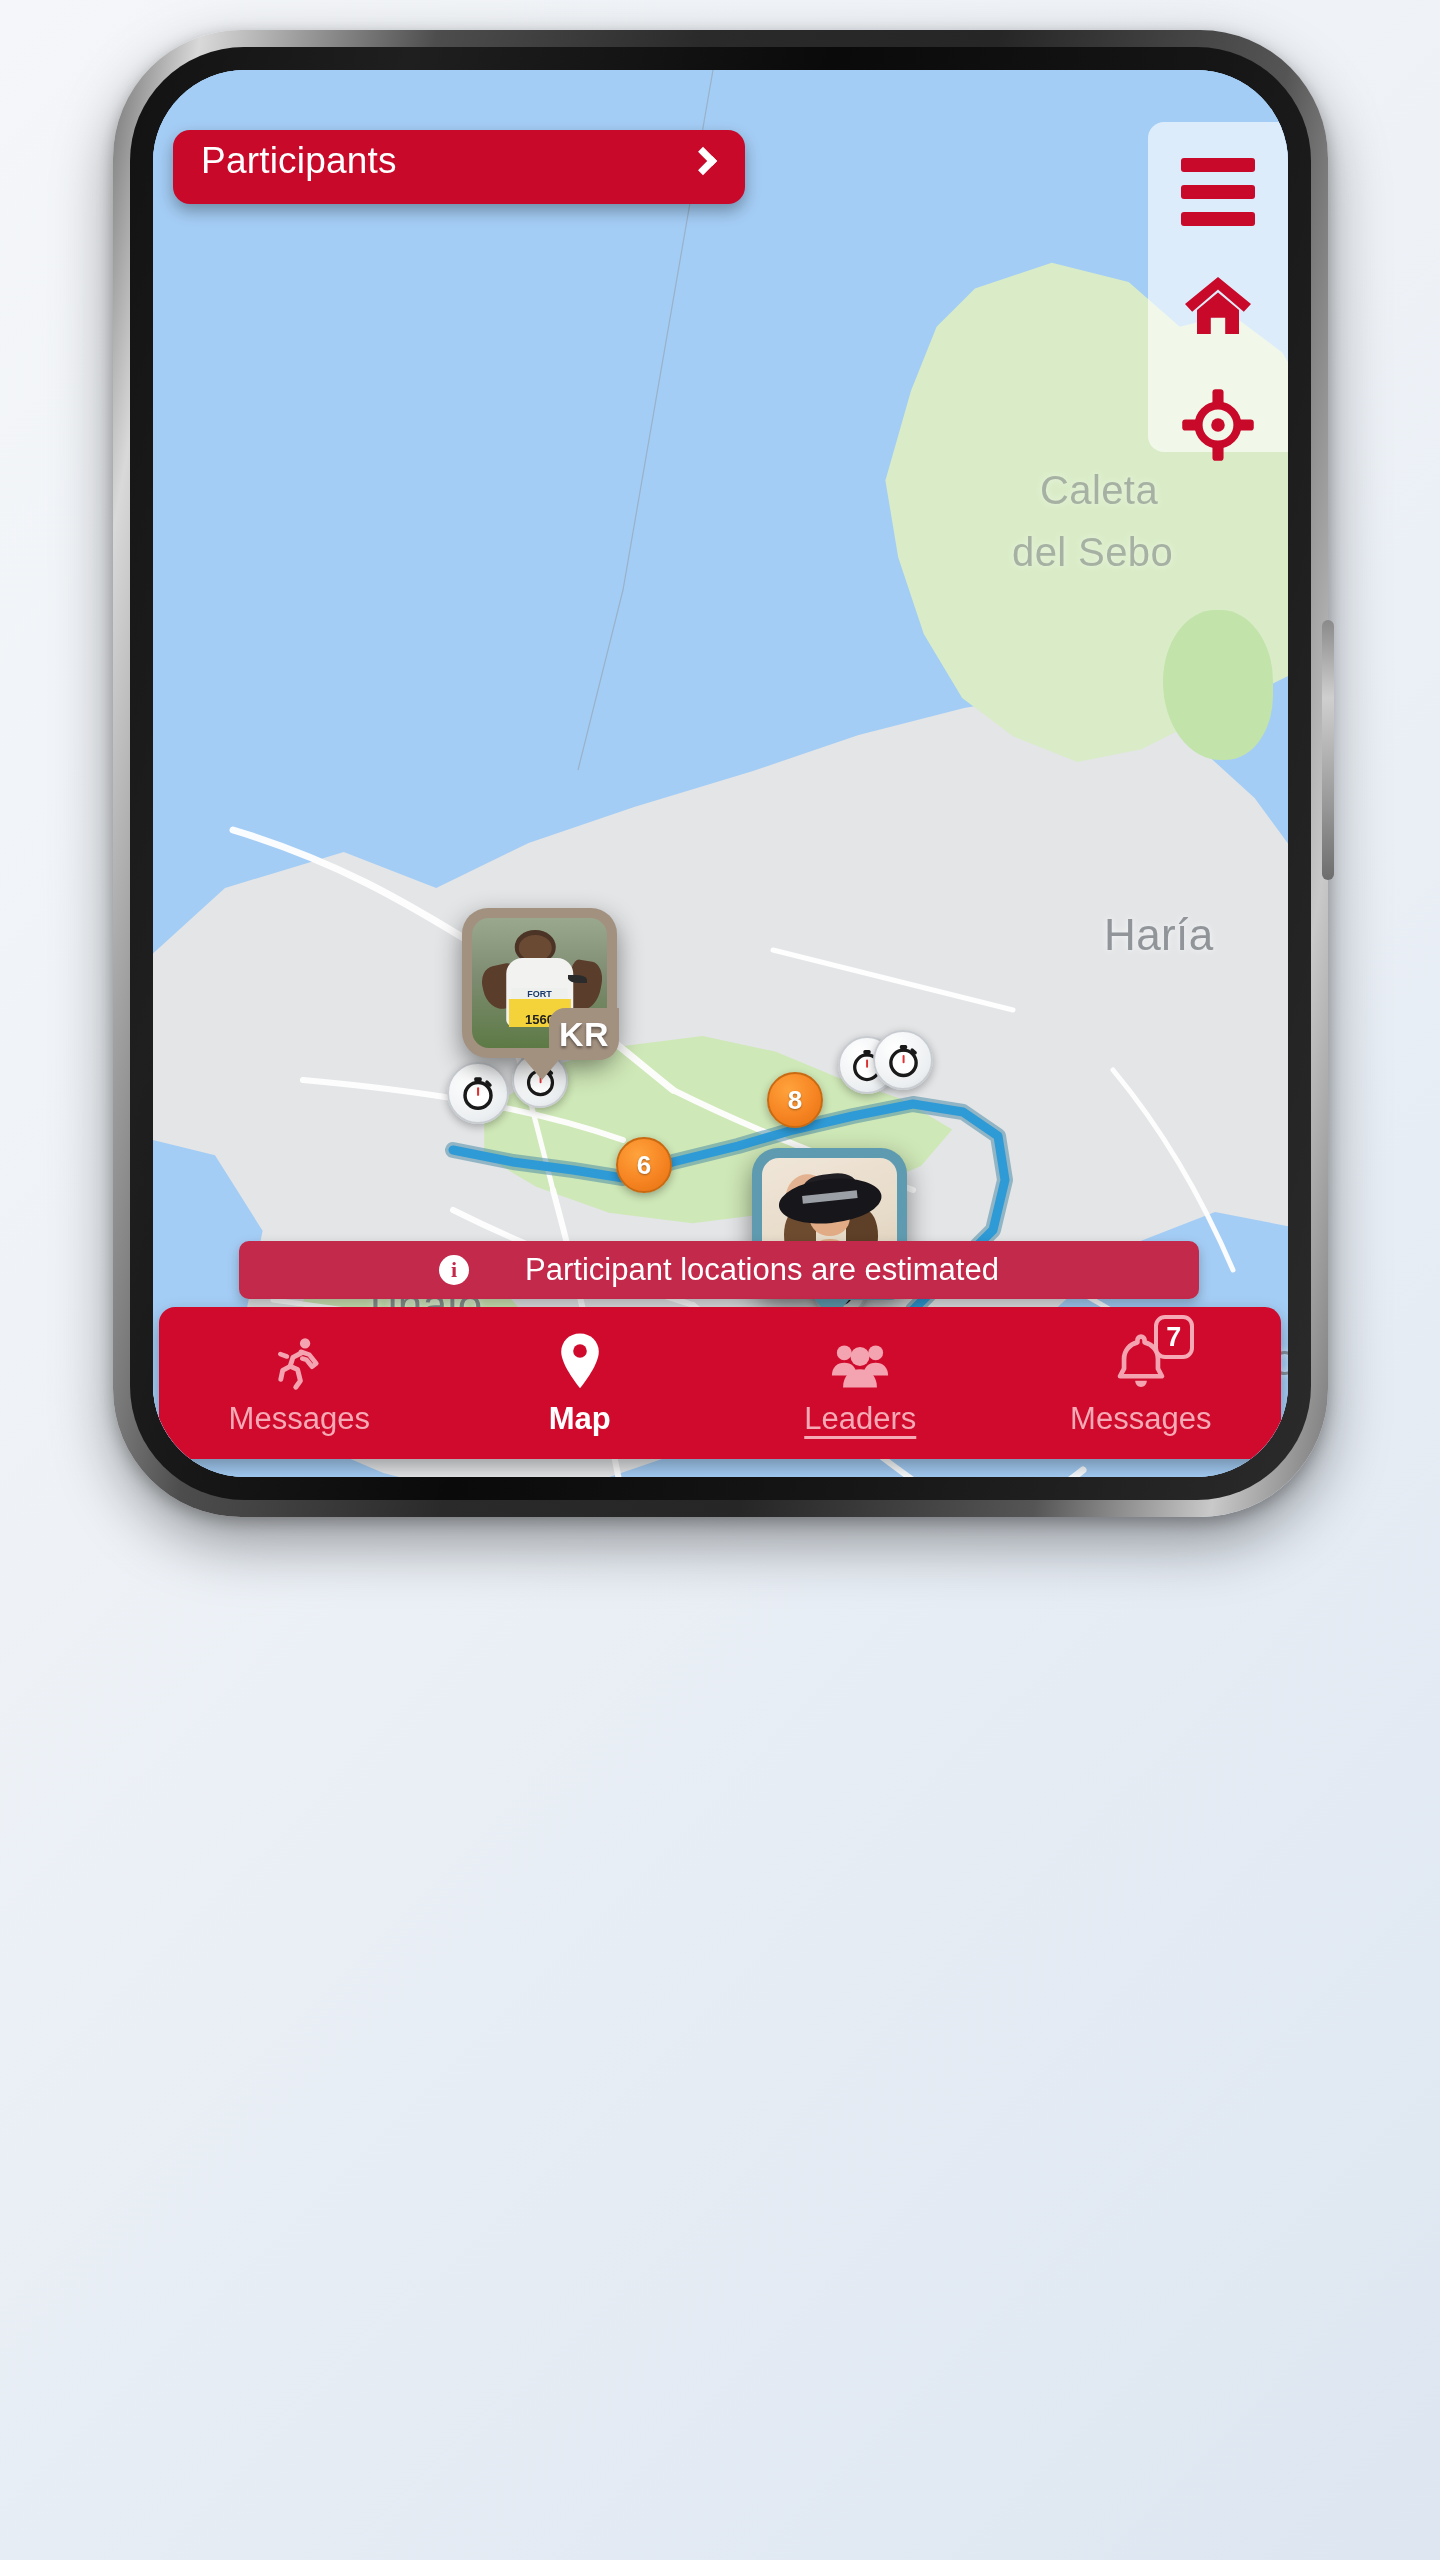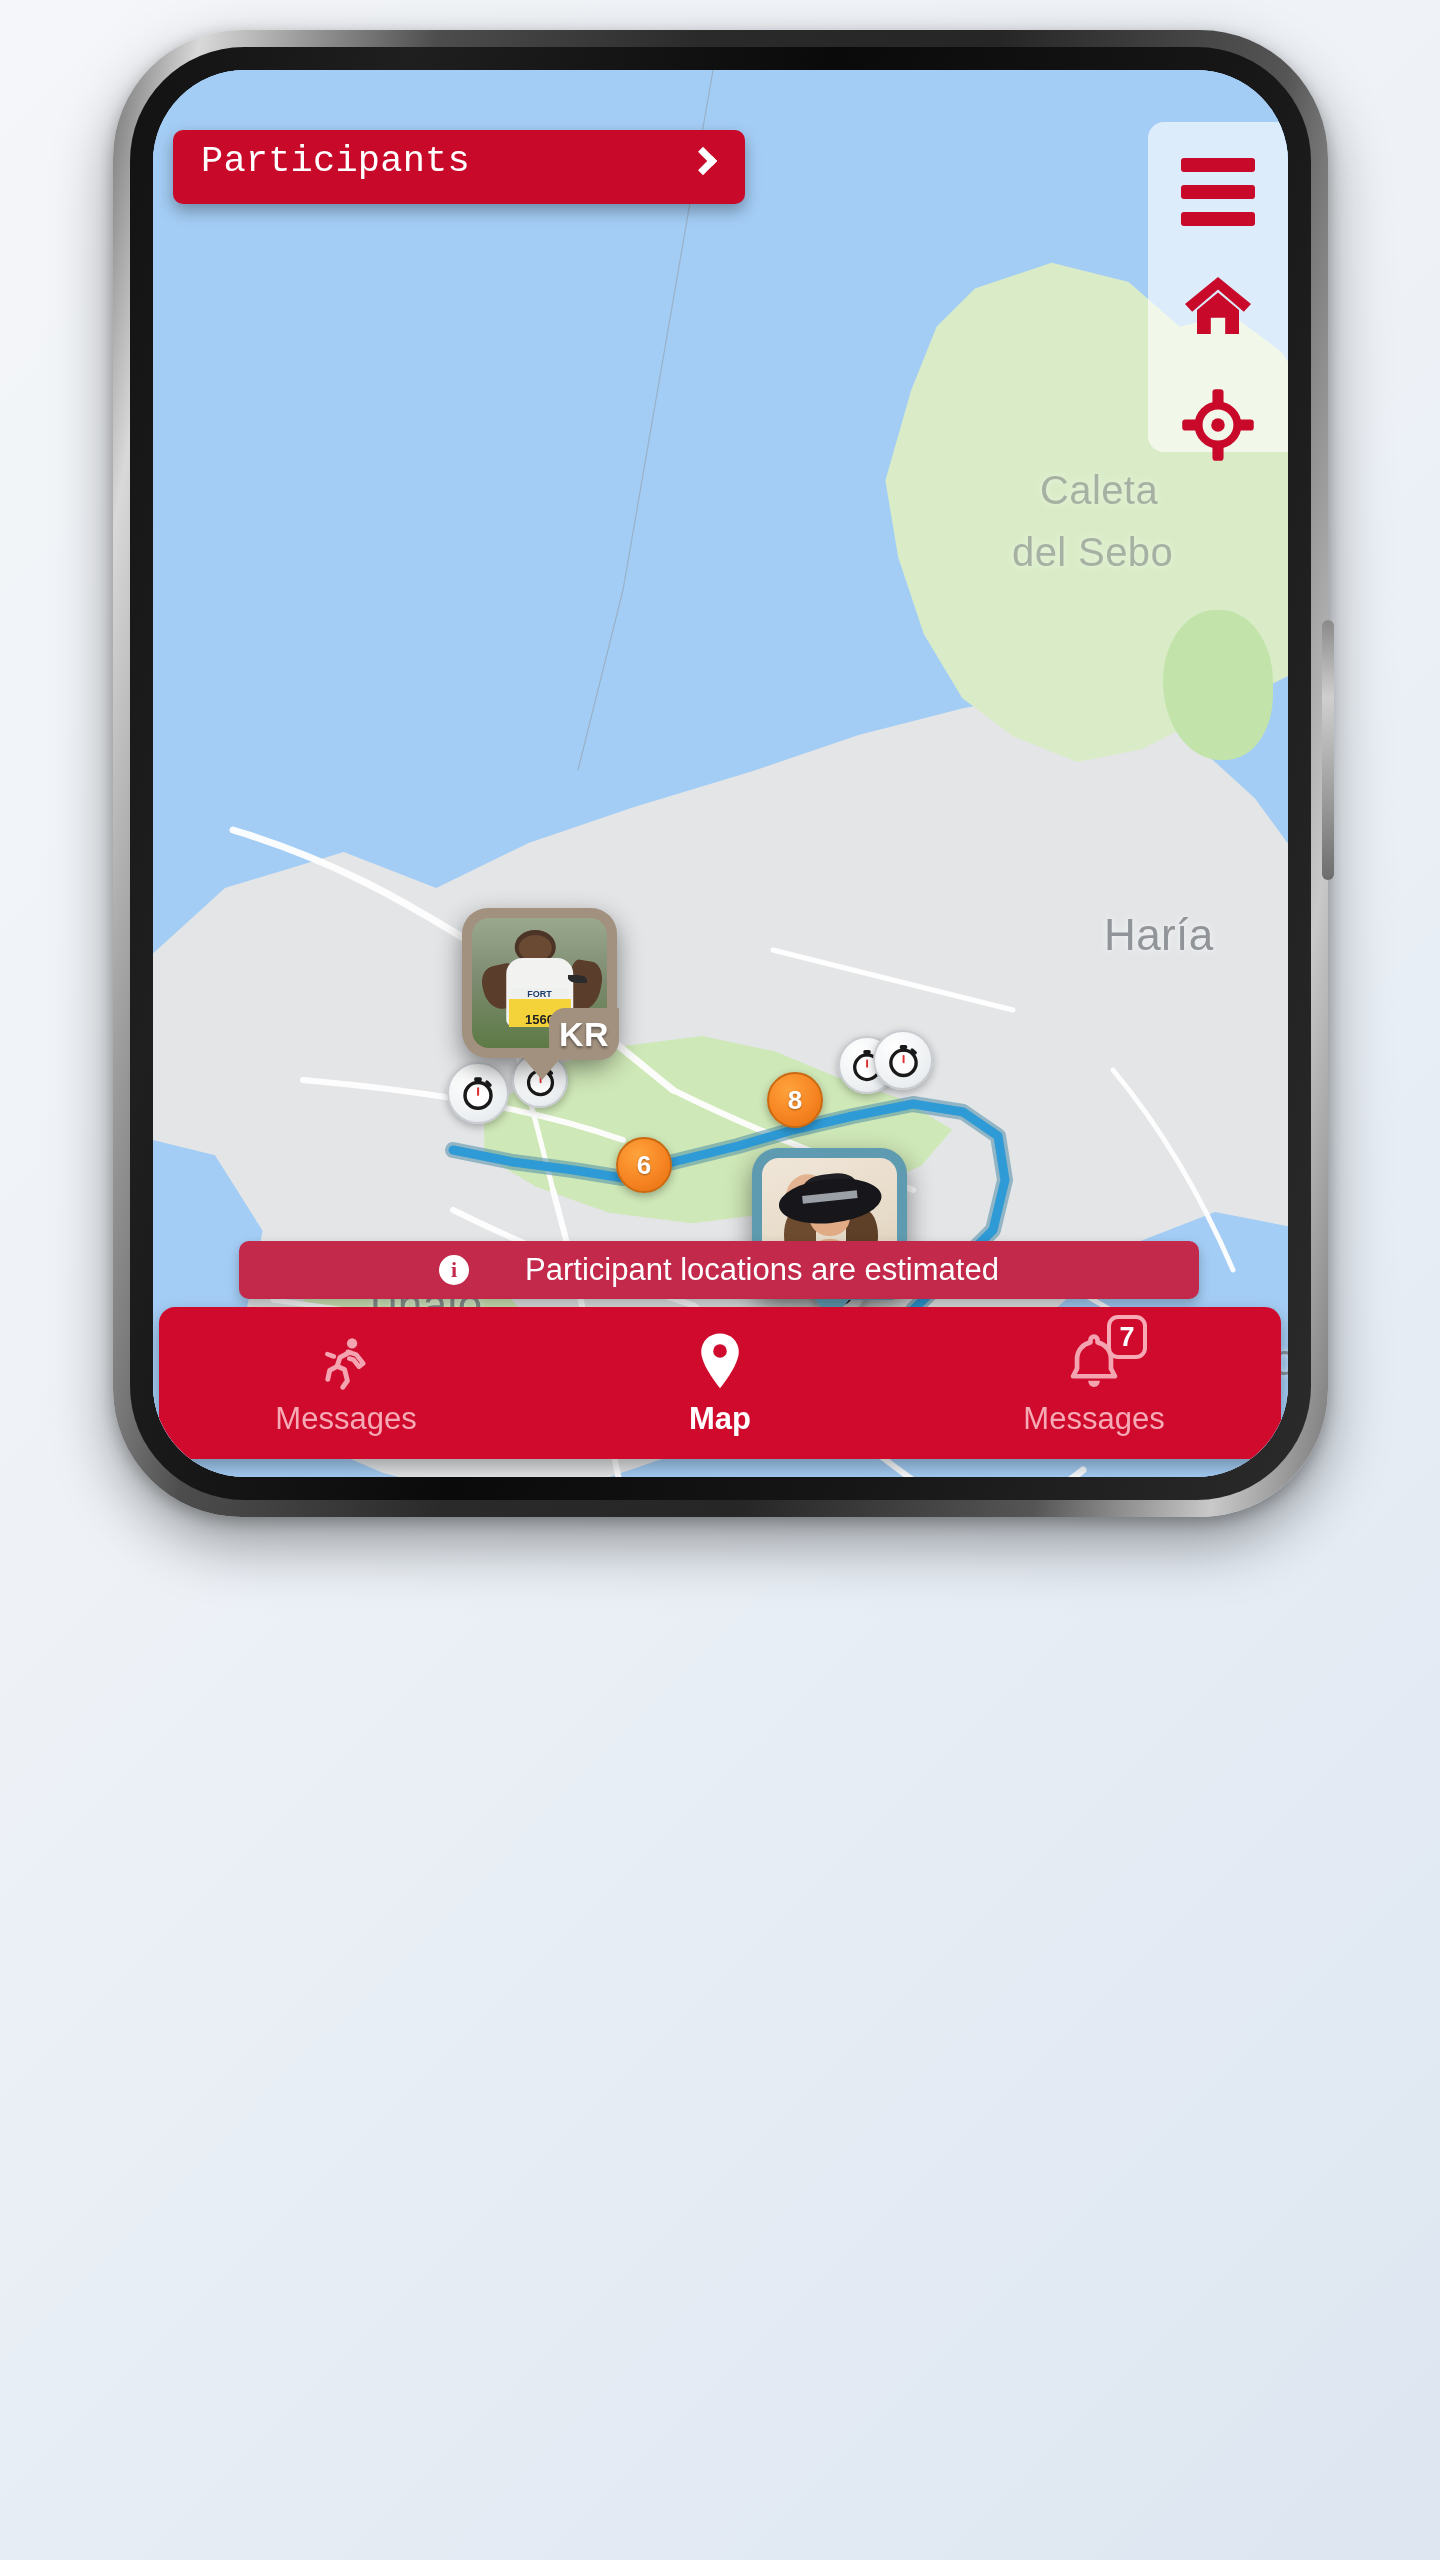--- a/index.html
+++ b/index.html
@@ -169,26 +169,25 @@
   .w-arm{ position:absolute; left:18%; top:12%; width:30%; height:34%;
     background:#e3b290; border-radius:50% 30% 20% 50%; transform:rotate(22deg); }
   .w-body{ position:absolute; left:50%; top:64%; width:40%; height:38%;
     background:#1b1b22; border-radius:24% 24% 8% 8%; transform:translateX(-50%); }
   .w-chest{ position:absolute; left:50%; top:62%; width:26%; height:18%;
     background:#dca882; border-radius:50%; transform:translateX(-50%); }
 
   
   .participants-bar{
     position:absolute; left:20px; top:60px; width:572px; height:74px;
-    background:#c9092a; border-radius:10px;
+    background:#c9092a; border-radius:17px;
     display:flex; align-items:center; justify-content:space-between;
     padding:0 26px 12px 28px;
     box-shadow:0 7px 16px rgba(0,0,0,.32);
     cursor:pointer;
-    font-family:Liberation Mono, monospace;
   }
   .participants-bar .label{ color:#fff; font-size:37px; font-weight:400; letter-spacing:.2px; }
   .chev{ width:20px; height:20px; border-right:7px solid #fff; border-bottom:7px solid #fff;
     transform:rotate(-45deg); margin-right:6px; }
 
   .map-controls{
     position:absolute; right:0; top:52px; width:140px; height:330px;
     background:rgba(255,255,255,.62); border-radius:16px 0 0 16px;
     display:flex; flex-direction:column; align-items:center;
     padding-top:36px; gap:48px;
@@ -454,20 +453,33 @@
         </div>
         <div class="tab active">
           <div class="tab-ico" style="color: rgb(255, 255, 255);">
             <svg width="48" height="60" viewBox="0 0 24 30">
               <path d="M12 1.2 C6.6 1.2 2.6 5.2 2.6 10.4 C2.6 17.4 12 28.6 12 28.6 C12 28.6 21.4 17.4 21.4 10.4 C21.4 5.2 17.4 1.2 12 1.2 Z" fill="currentColor"></path>
               <circle cx="12" cy="10" r="3.4" fill="#cf0a2c"></circle>
             </svg>
           </div>
           <div class="tab-label">Map</div>
         </div>
+        <div class="tab underlined">
+          <div class="tab-ico" style="color: rgb(244, 163, 176);">
+            <svg width="62" height="54" viewBox="0 0 30 24">
+              <circle cx="7.4" cy="6.6" r="3.6" fill="currentColor"></circle>
+              <circle cx="22.6" cy="6.6" r="3.6" fill="currentColor"></circle>
+              <path d="M1.4 17.6 C1.4 13.6 4 11.4 7.4 11.4 C10.8 11.4 13.4 13.6 13.4 17.6 Z" fill="currentColor"></path>
+              <path d="M16.6 17.6 C16.6 13.6 19.2 11.4 22.6 11.4 C26 11.4 28.6 13.6 28.6 17.6 Z" fill="currentColor"></path>
+              <circle cx="15" cy="8.4" r="4.6" fill="currentColor"></circle>
+              <path d="M6.8 23.4 C6.8 17.8 10.4 14.6 15 14.6 C19.6 14.6 23.2 17.8 23.2 23.4 Z" fill="currentColor"></path>
+            </svg>
+          </div>
+          <div class="tab-label">Leaders</div>
+        </div>
         <div class="tab">
           <div class="tab-ico" style="color: rgb(244, 163, 176);">
             <svg width="54" height="58" viewBox="0 0 24 26">
               <path d="M12 1.6 C12.9 1.6 13.6 2.3 13.6 3.2 L13.6 4.2 C17.1 5 19.6 8 19.6 11.6 L19.6 16 L21.4 19.4 L2.6 19.4 L4.4 16 L4.4 11.6 C4.4 8 6.9 5 10.4 4.2 L10.4 3.2 C10.4 2.3 11.1 1.6 12 1.6 Z" fill="none" stroke="currentColor" stroke-width="2.1" stroke-linejoin="round"></path>
               <path d="M9.4 21.4 C9.4 23 10.6 24.2 12 24.2 C13.4 24.2 14.6 23 14.6 21.4 Z" fill="currentColor"></path>
             </svg>
             <span class="badge">7</span>
           </div>
           <div class="tab-label">Messages</div>
         </div>

